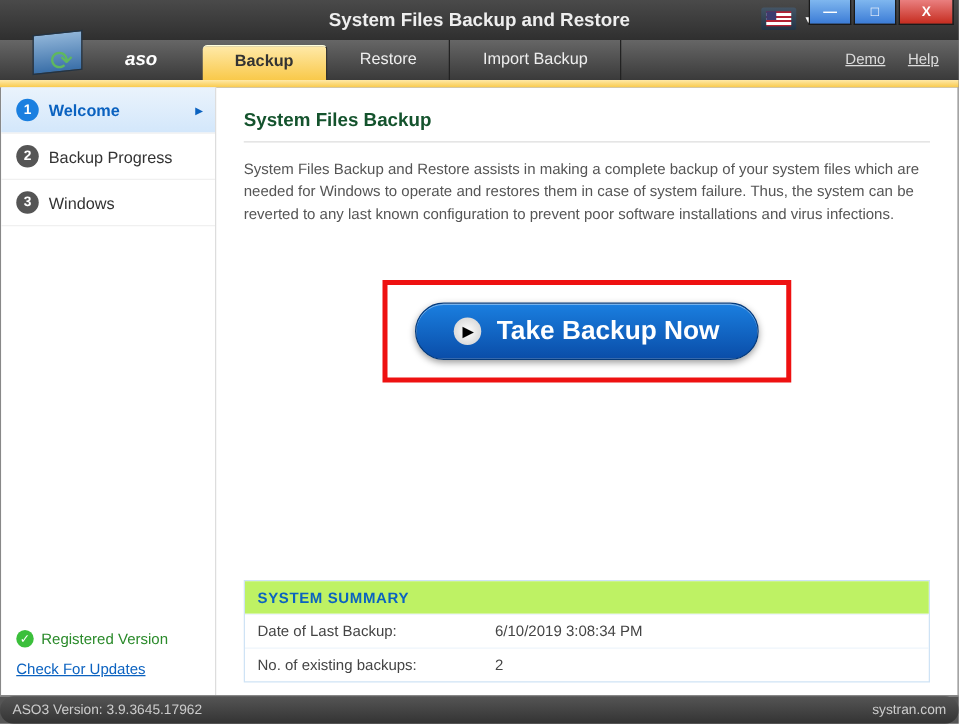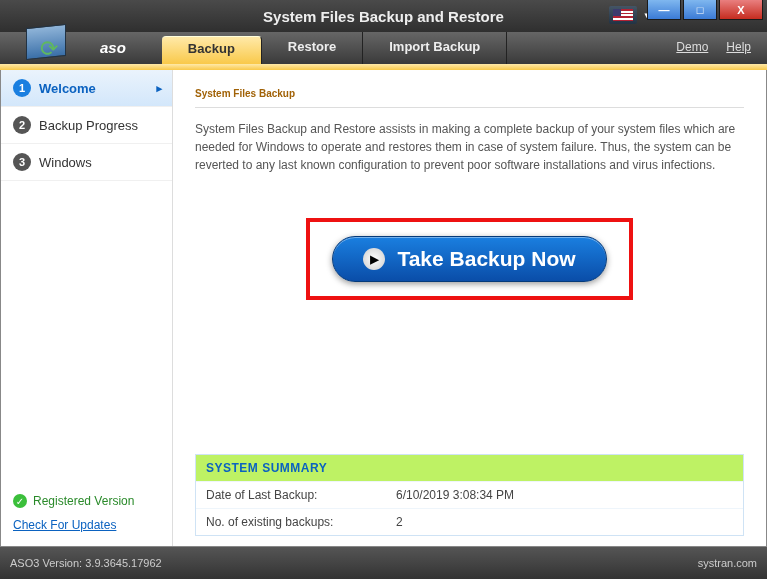--- a/index.html
+++ b/index.html
@@ -15,53 +15,53 @@
 .flag::after{content:"▾"; color:#fff; position:absolute; right:-12px; font-size:9px;}
 .flag-inner{width:20px;height:12px;background:linear-gradient(180deg,#b22234 0 15%,#fff 15% 30%,#b22234 30% 45%,#fff 45% 60%,#b22234 60% 75%,#fff 75% 90%,#b22234 90% 100%);position:relative;}
 .flag-inner::before{content:"";position:absolute;left:0;top:0;width:8px;height:7px;background:#3c3b6e;}
 
 .menubar { height:32px; background:linear-gradient(#666,#3a3a3a); display:flex; align-items:stretch; position:relative; }
 .logo-cell { width:100px; display:flex; align-items:center; justify-content:center;}
 .box-icon { width:60px; height:50px; position:relative; margin-top:-14px;}
 .box-icon .box{position:absolute;left:6px;top:10px;width:40px;height:32px;background:linear-gradient(#8fb4d8,#3a6fa8);border:1px solid #234;transform:skewY(-6deg);}
 .box-icon .arrows{position:absolute;left:20px;top:20px;color:#5fb85f;font-size:22px;}
 .brand { color:#fff; font-style:italic; font-weight:bold; font-size:15px; padding:7px 14px 0 0;}
-.tab { padding:7px 26px 0; font-size:13px; color:#eee; cursor:pointer; border-right:1px solid #222; display:flex; align-items:flex-start;font-weight:bold;}
+.tab { padding:7px 26px 0; font-size:13px; color:#eee; cursor:pointer; border-right:1px solid #222; display:flex; align-items:flex-start;}
 .tab.active { background:linear-gradient(#ffe9a8,#f9c94a); color:#333; font-weight:bold; border-top:1px solid #ffd; border-radius:4px 4px 0 0; margin-top:4px; padding-top:4px;margin-left:22px;}
 .menu-right { margin-left:auto; display:flex; gap:18px; padding:8px 16px 0 0;}
 .menu-right span { color:#ddd; font-size:12px; text-decoration:underline; cursor:pointer;}
 .gold-strip{height:6px;background:linear-gradient(#ffe9a8,#f9c94a);}
 
 .body-row { flex:1; display:flex; background:#fff; border:1px solid #888; border-top:none;}
 .sidebar { width:172px; background:#fff; border-right:1px solid #ddd; display:flex; flex-direction:column;}
 .step { display:flex; align-items:center; gap:8px; padding:9px 12px; font-size:13px; color:#333; cursor:pointer; border-bottom:1px solid #f0f0f0;}
 .step .num { width:18px; height:18px; border-radius:50%; background:#555; color:#fff; display:flex; align-items:center; justify-content:center; font-size:11px; font-weight:bold;}
 .step.active { background:linear-gradient(#eaf3fc,#d3e7fb); color:#0b62c0; font-weight:bold; position:relative;}
 .step.active .num { background:#1a7fe0;}
 .step.active::after{content:"▸"; position:absolute; right:10px; color:#0b62c0; font-size:11px;}
 .sidebar-bottom { margin-top:auto; padding:10px 12px 14px; font-size:12px;}
 .reg { color:#2a8a2a; display:flex; align-items:center; gap:6px; margin-bottom:10px;}
 .reg .chk{width:14px;height:14px;border-radius:50%;background:#3bbf3b;display:flex;align-items:center;justify-content:center;color:#fff;font-size:10px;}
 .upd { color:#0b62c0; text-decoration:underline; cursor:pointer;}
 
 .main { flex:1; padding:18px 22px 10px; display:flex; flex-direction:column; position:relative;}
-.main h2{font-size:10px; color:#a16207; margin-bottom:8px;}
+.main h2{font-size:15px; color:#14532d; margin-bottom:8px;}
 .hr{height:1px;background:#ddd;margin-bottom:12px;}
 .desc{font-size:12px; color:#555; line-height:1.5; margin-bottom:4px;}
 .cta-wrap{display:flex;justify-content:center; margin:40px 0 30px;}
 .cta-frame{border:4px solid #e11; padding:14px 22px;}
 .cta-btn{background:linear-gradient(#1a7fe0,#0a4da8); border:1px solid #053a7a; border-radius:26px; color:#fff; font-size:21px; font-weight:bold; padding:10px 30px; display:flex; align-items:center; gap:12px; cursor:pointer; box-shadow:0 2px 6px rgba(0,0,0,.4), inset 0 1px 0 rgba(255,255,255,.4);}
 .play{width:22px;height:22px;border-radius:50%;background:radial-gradient(#fff,#ccc);display:flex;align-items:center;justify-content:center;color:#000;font-size:11px;}
 
 .summary{border:1px solid #cfe3f5; margin-top:auto;}
 .summary-hd{background:#bef264; color:#0b62c0; font-size:12px; font-weight:bold; letter-spacing:.5px; padding:6px 10px;}
 .summary-row{display:flex; font-size:12px; color:#444; padding:6px 10px; border-top:1px solid #eef5fb;}
 .summary-row .k{width:190px;}
 
-.statusbar{height:32px;background:linear-gradient(#555,#333);display:flex;align-items:center;color:#ccc;font-size:11px;padding:0 10px;justify-content:space-between;}
+.statusbar{height:22px;background:linear-gradient(#555,#333);display:flex;align-items:center;color:#ccc;font-size:11px;padding:0 10px;justify-content:space-between;border-radius:11px;}
 </style>
 </head>
 <body>
 
 <div class="titlebar">
   <div class="title-text">System Files Backup and Restore</div>
   <div class="flag">
       <div class="flag-inner"></div>
     </div>
   <div class="win-controls">

